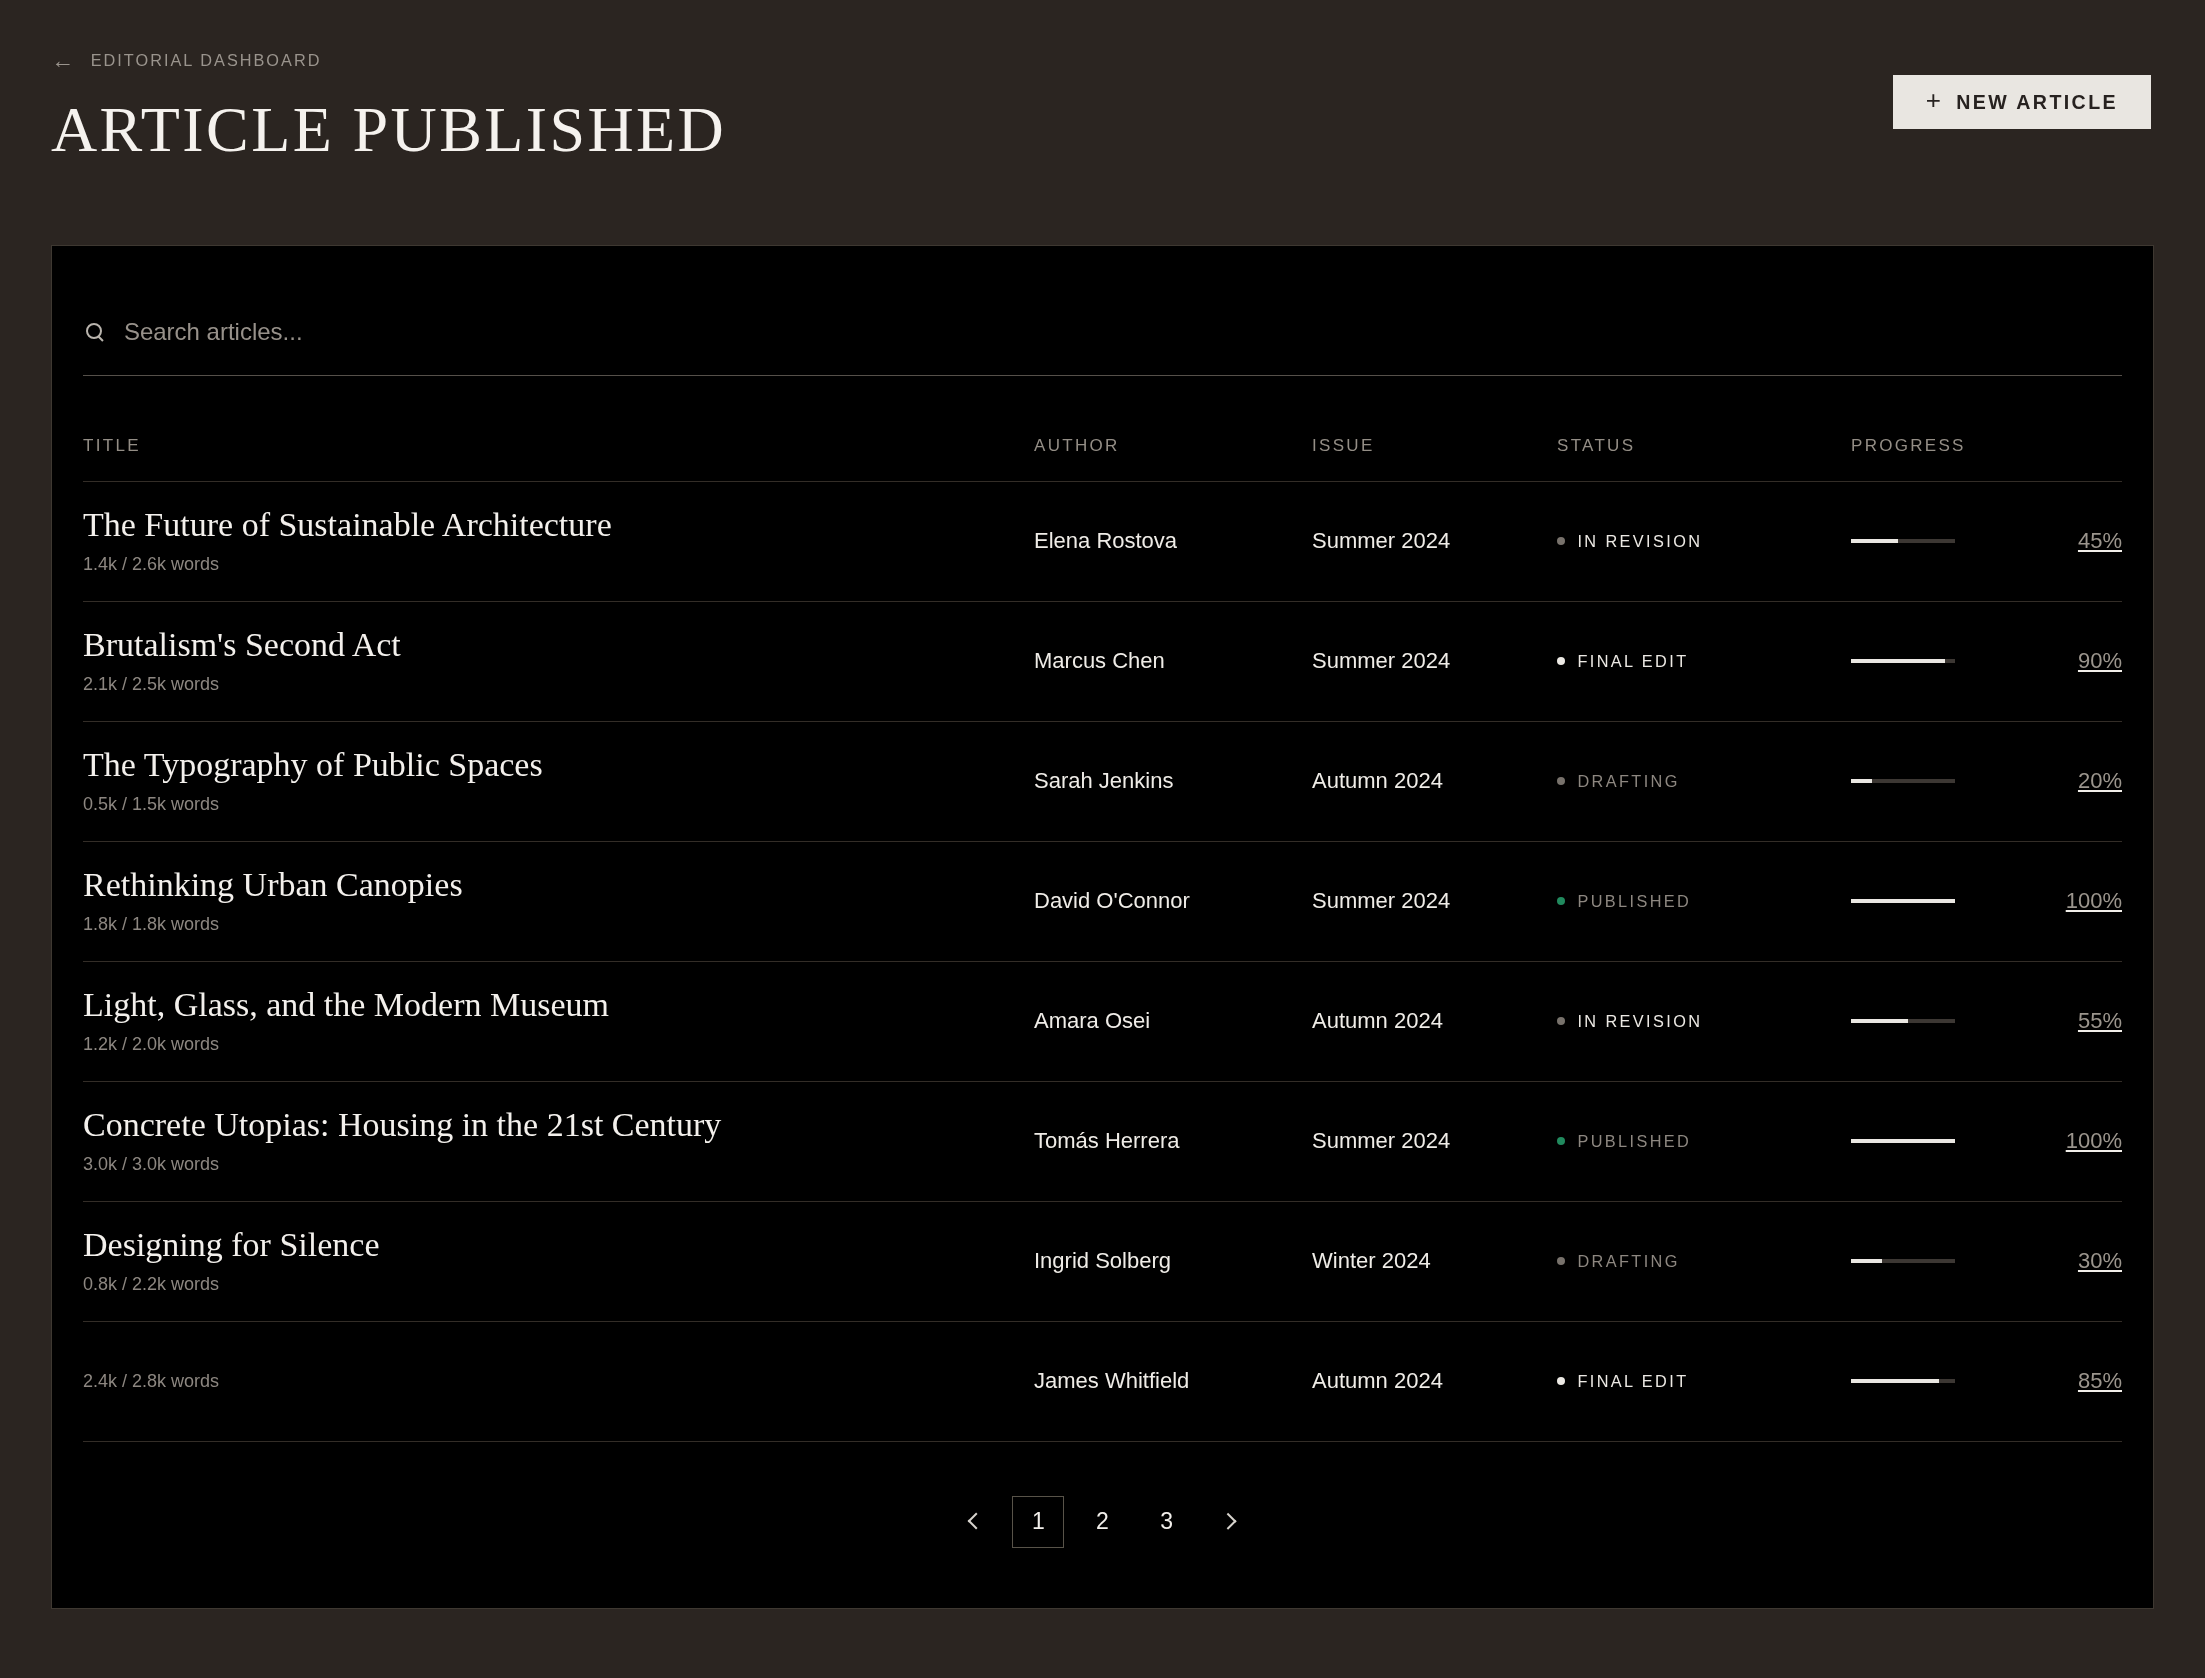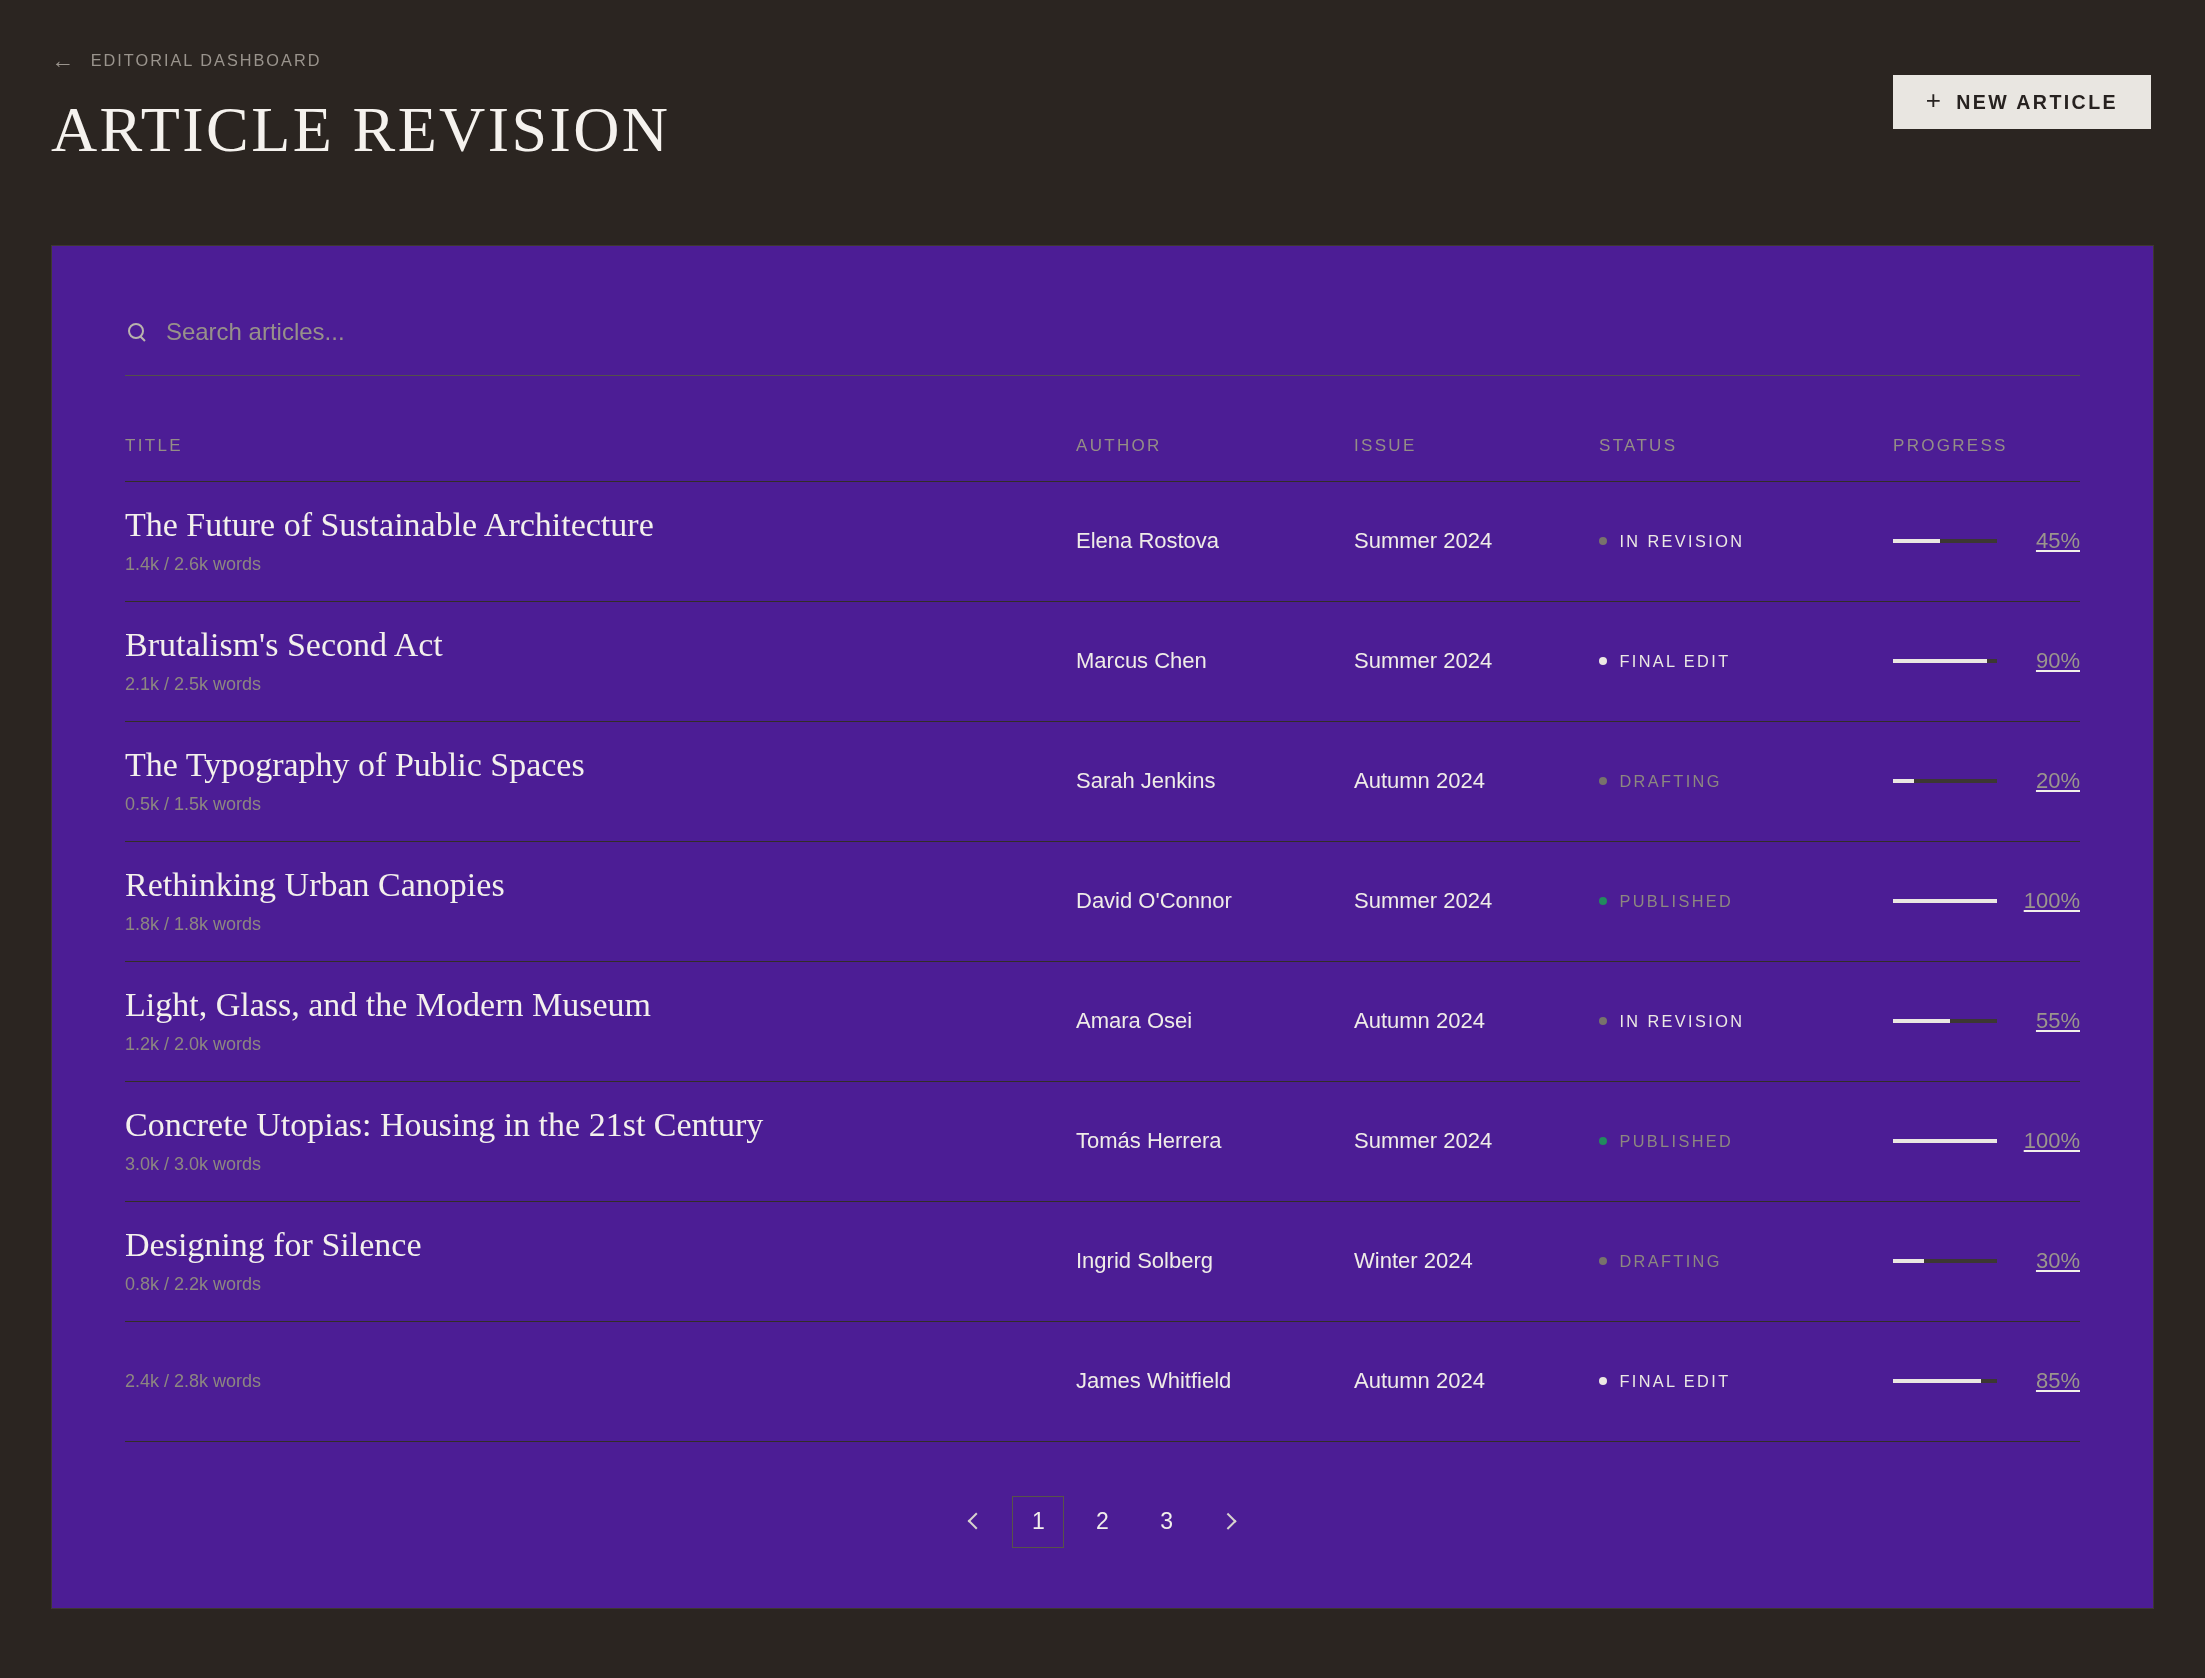--- a/index.html
+++ b/index.html
@@ -34,23 +34,23 @@
     font-family:"Liberation Sans", sans-serif;
     font-size:19.6px; font-weight:700; letter-spacing:2.4px;
     padding:0 33px; height:54px;
     display:flex; align-items:center; gap:13px;
   }
   .plus-icon { font-size:26px; font-weight:400; margin-top:-2.4px; }
 
   
   .panel {
     margin:78px 51px 0;
-    background:#4c1d95;
+    background:#000000;
     border:0.8px solid #3e3831;
-    padding:0 73px;
+    padding:0 31px;
     height:1364px;
   }
 
   
   .search-row {
     display:flex; align-items:center; gap:19.6px;
     padding:72px 3.3px 29px;
     border-bottom:0.8px solid #55504a;
   }
   .search-icon {
@@ -131,21 +131,21 @@
   .page-num.active { border-color:#585349; }
 </style>
 </head>
 <body>
 
 <div class="header">
   <div class="breadcrumb">
     <span class="back-arrow">←</span>
     <span>EDITORIAL DASHBOARD</span>
   </div>
-  <div class="page-title">ARTICLE REVISION</div>
+  <div class="page-title">ARTICLE PUBLISHED</div>
   <button class="new-article-btn">
     <span class="plus-icon">+</span>
     <span>NEW ARTICLE</span>
   </button>
 </div>
 
 <div class="panel">
 
   <div class="search-row">
     <span class="search-icon"></span>

